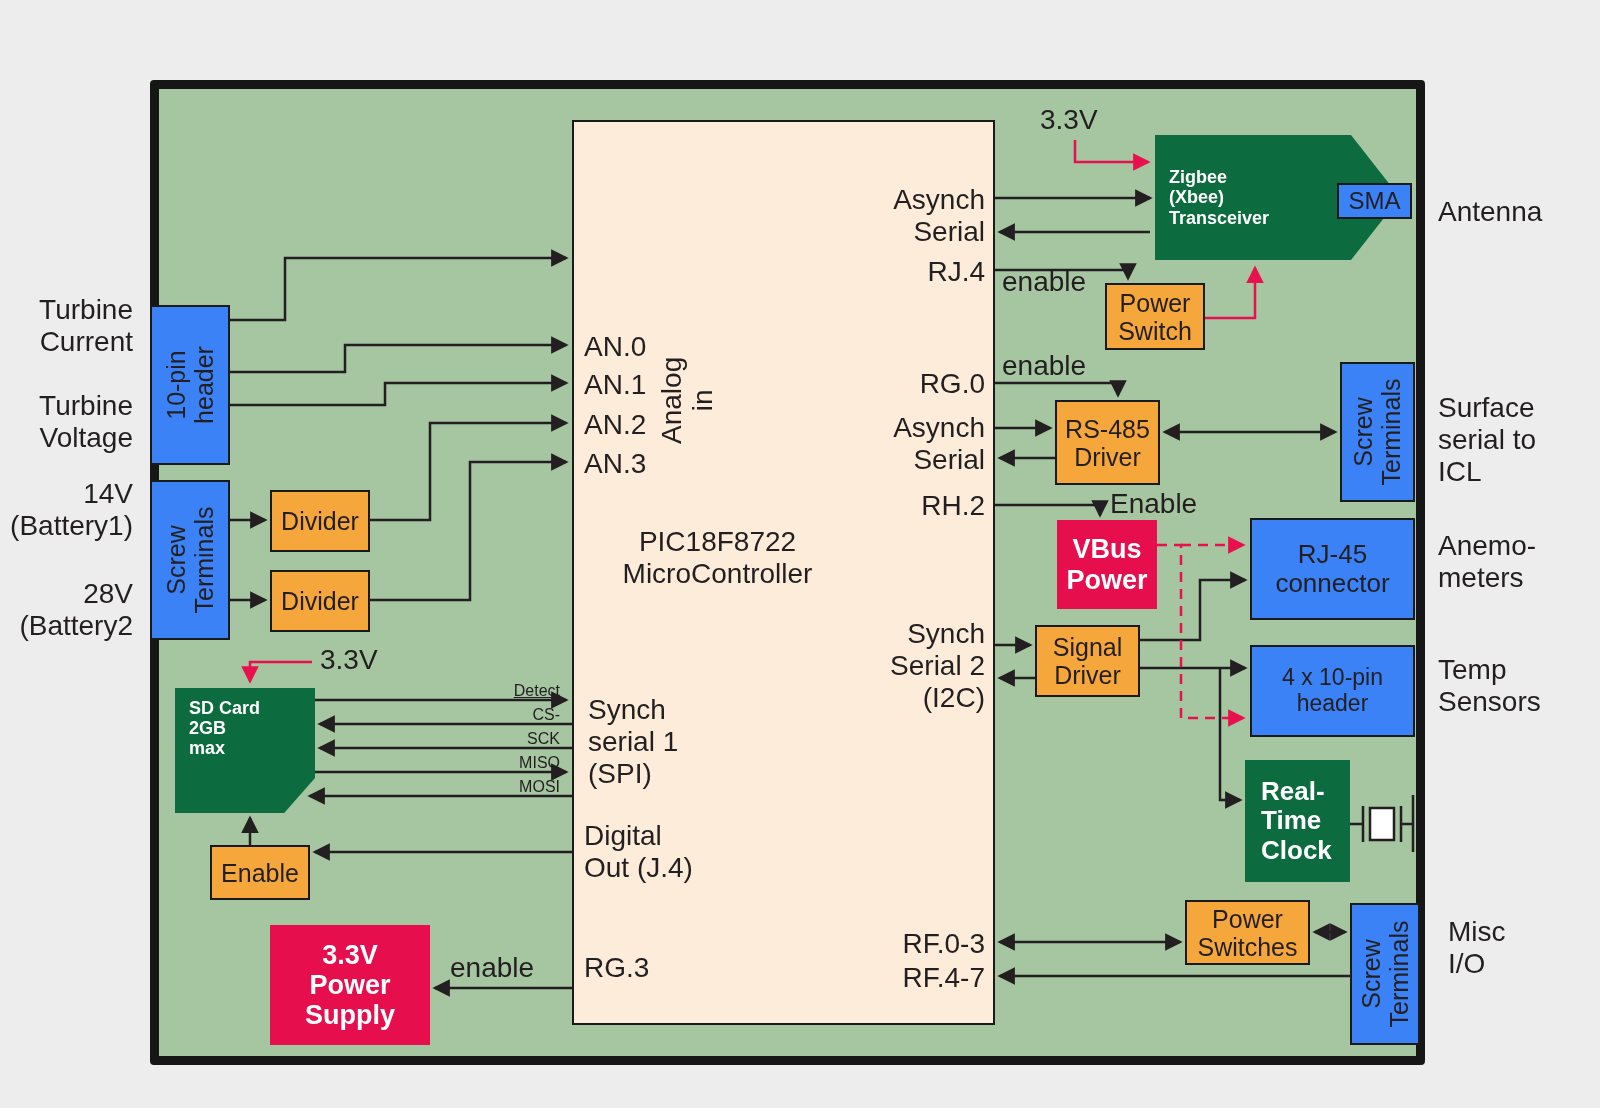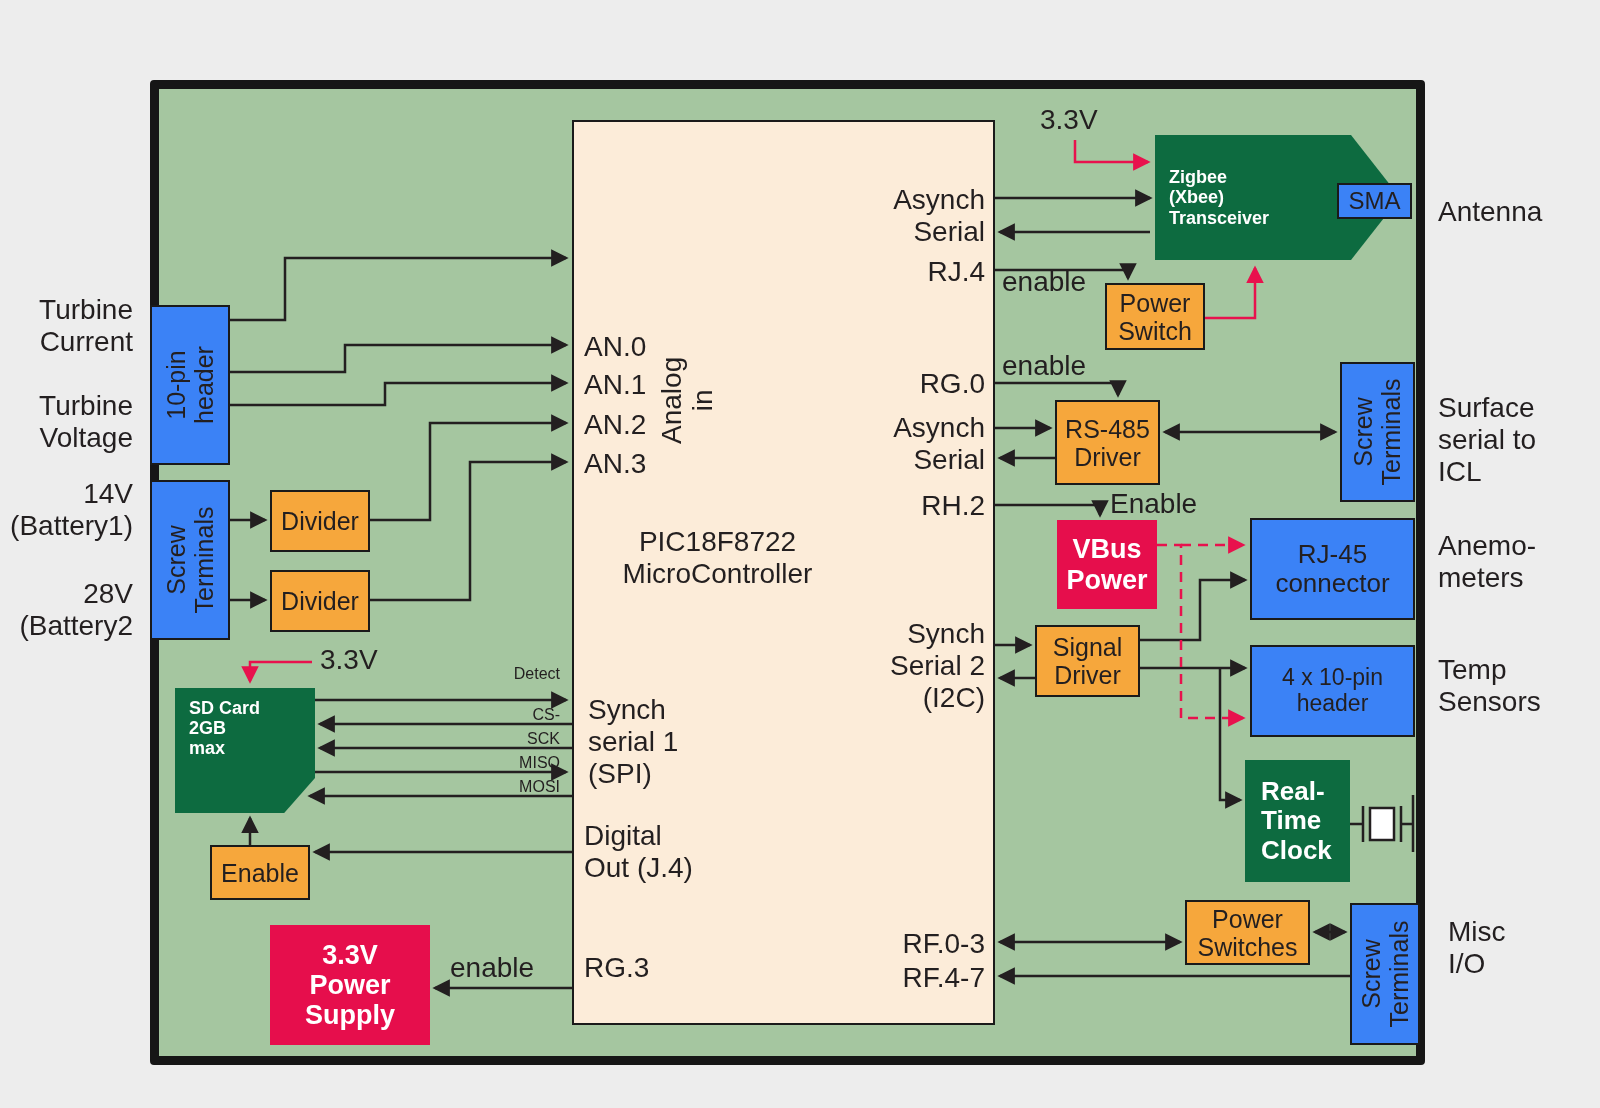--- a/index.html
+++ b/index.html
@@ -226,19 +226,19 @@
   <div class="label" style="left:1448px; top:916px;">Misc
 I/O</div>
 
   <div class="label" style="left:1040px; top:104px;">3.3V</div>
   <div class="label" style="left:1002px; top:266px;">enable</div>
   <div class="label" style="left:1002px; top:350px;">enable</div>
   <div class="label" style="left:1110px; top:488px;">Enable</div>
   <div class="label" style="left:320px; top:644px;">3.3V</div>
   <div class="label" style="left:450px; top:952px;">enable</div>
 
-  <div class="label r small" style="left:445px; top:666px; width:115px;">Detect</div>
+  <div class="label r small" style="left:445px; top:683px; width:115px;text-decoration:underline;">Detect</div>
   <div class="label r small" style="left:445px; top:707px; width:115px;">CS-</div>
   <div class="label r small" style="left:445px; top:731px; width:115px;">SCK</div>
   <div class="label r small" style="left:445px; top:755px; width:115px;">MISO</div>
   <div class="label r small" style="left:445px; top:779px; width:115px;">MOSI</div>
 
 </div>
 
 </body></html>

